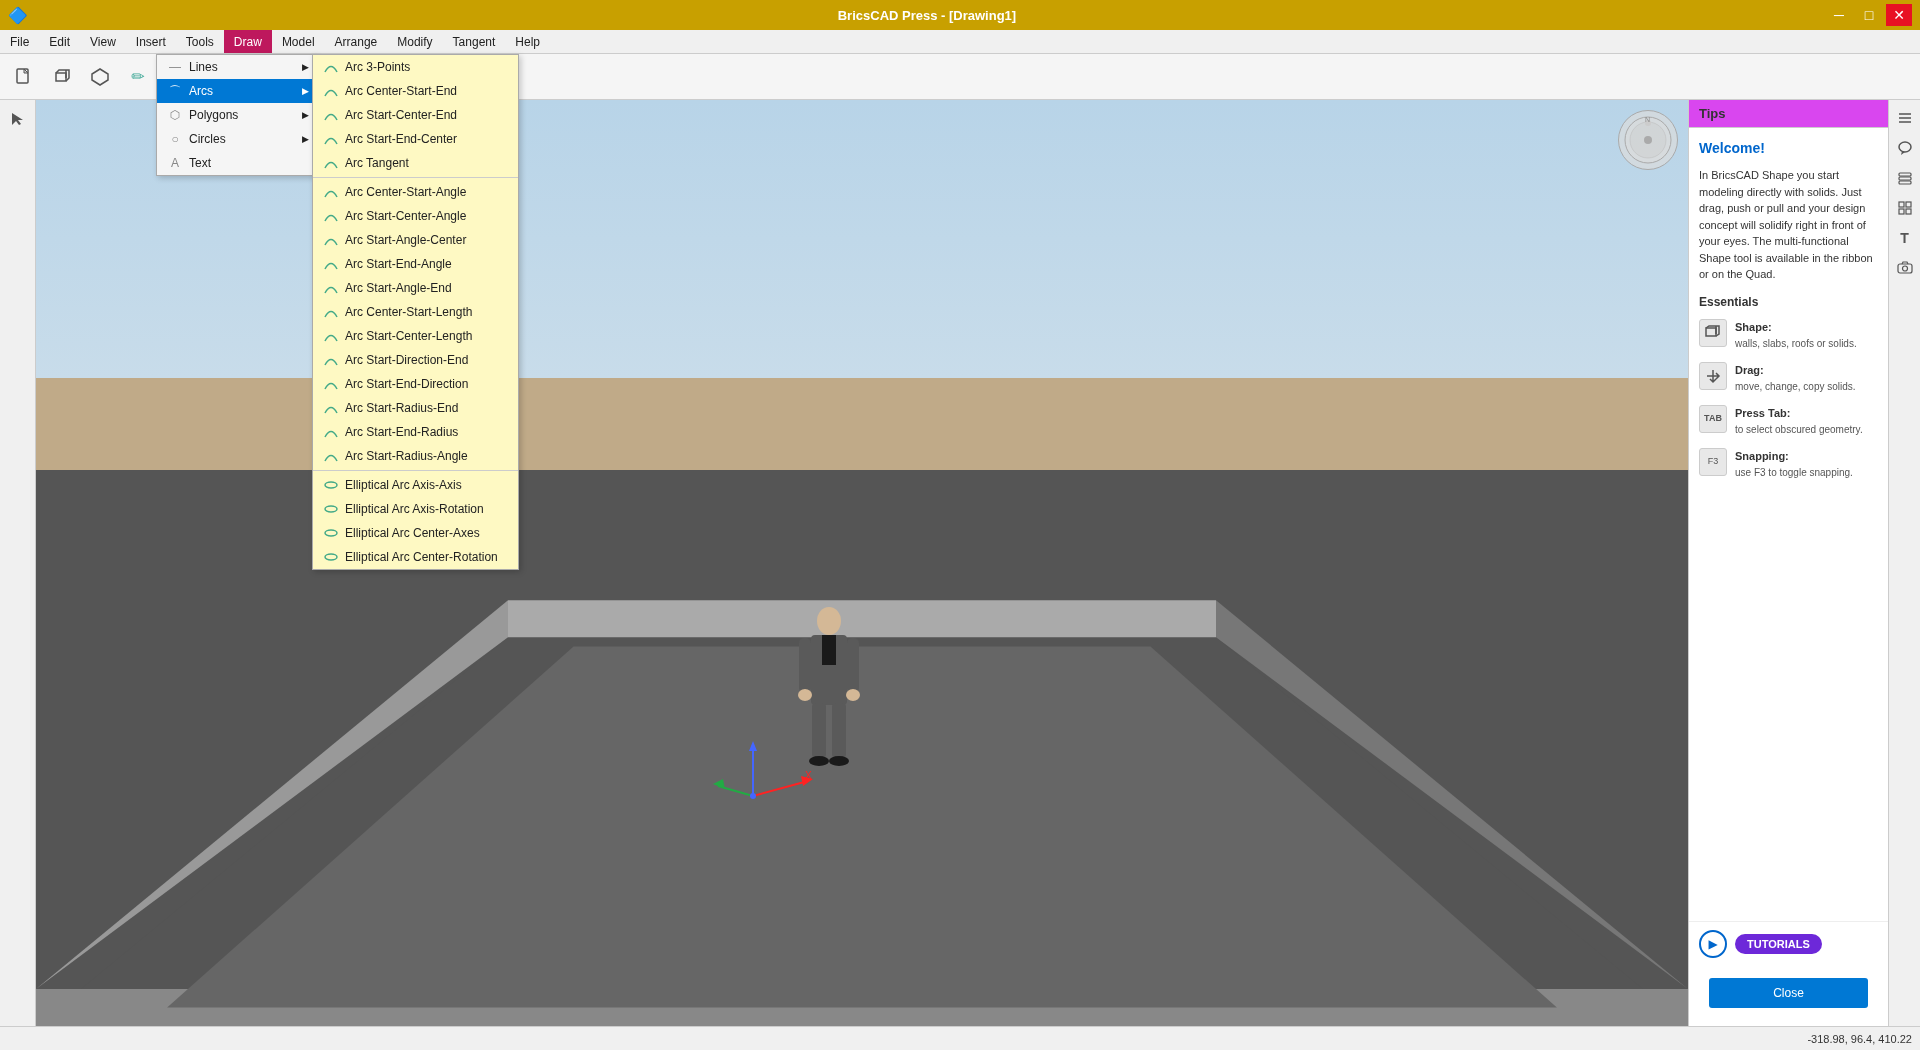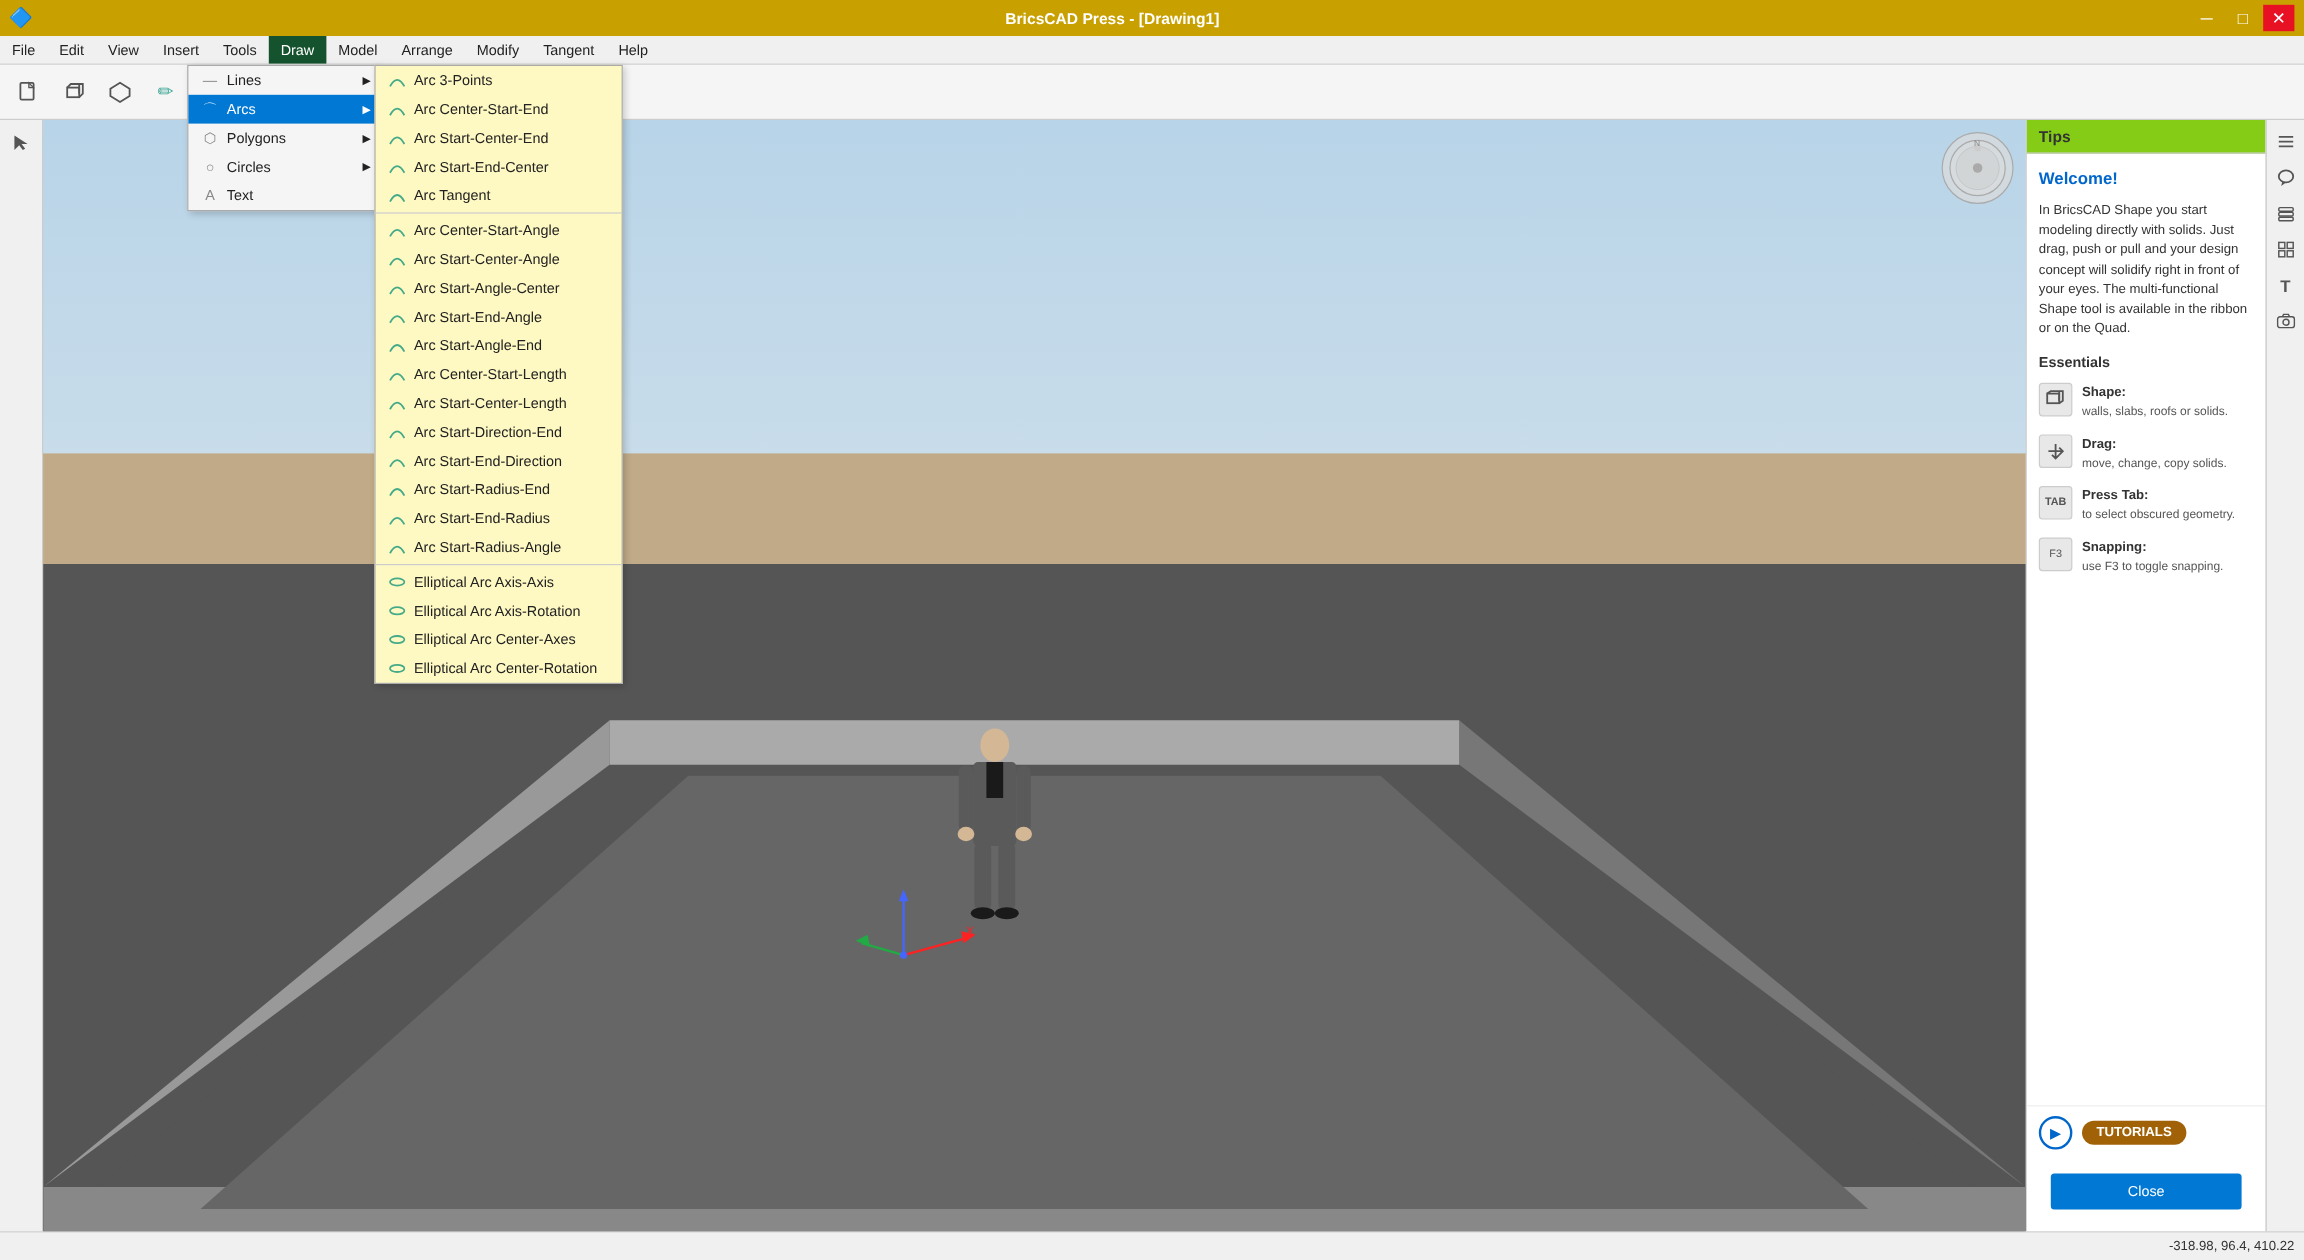--- a/index.html
+++ b/index.html
@@ -41,21 +41,21 @@
       font-size: 12px;
     }
     .menu-item {
       padding: 0 10px;
       display: flex;
       align-items: center;
       cursor: pointer;
       color: #222;
       white-space: nowrap;
     }
-    .menu-item:hover, .menu-item.active { background: #14532d; color: #fff; }
+    .menu-item:hover, .menu-item.active { background: #be185d; color: #fff; }
 
     
     #toolbar {
       height: 46px;
       background: #f5f5f5;
       border-bottom: 1px solid #ccc;
       display: flex;
       align-items: center;
       padding: 0 6px;
       gap: 2px;
@@ -135,21 +135,21 @@
 
     
     #right-panel {
       width: 200px;
       background: #fff;
       border-left: 1px solid #ccc;
       display: flex;
       flex-direction: column;
     }
     #tips-header {
-      background: #84cc16;
+      background: #d946ef;
       padding: 6px 10px;
       font-size: 13px;
       font-weight: bold;
       color: #333;
       border-bottom: 1px solid #ccc;
       display: flex;
       align-items: flex-start;
       justify-content: space-between;
     }
     #tips-content {
@@ -192,21 +192,21 @@
       width: 28px; height: 28px;
       border-radius: 50%;
       border: 2px solid #0066cc;
       background: transparent;
       cursor: pointer;
       display: flex; align-items: center; justify-content: center;
       color: #0066cc;
       font-size: 12px;
     }
     .tutorials-btn {
-      background: #a16207;
+      background: #6d28d9;
       color: #fff;
       border: none;
       border-radius: 12px;
       padding: 4px 12px;
       font-size: 11px;
       font-weight: bold;
       cursor: pointer;
       text-transform: uppercase;
     }
     .close-btn {

